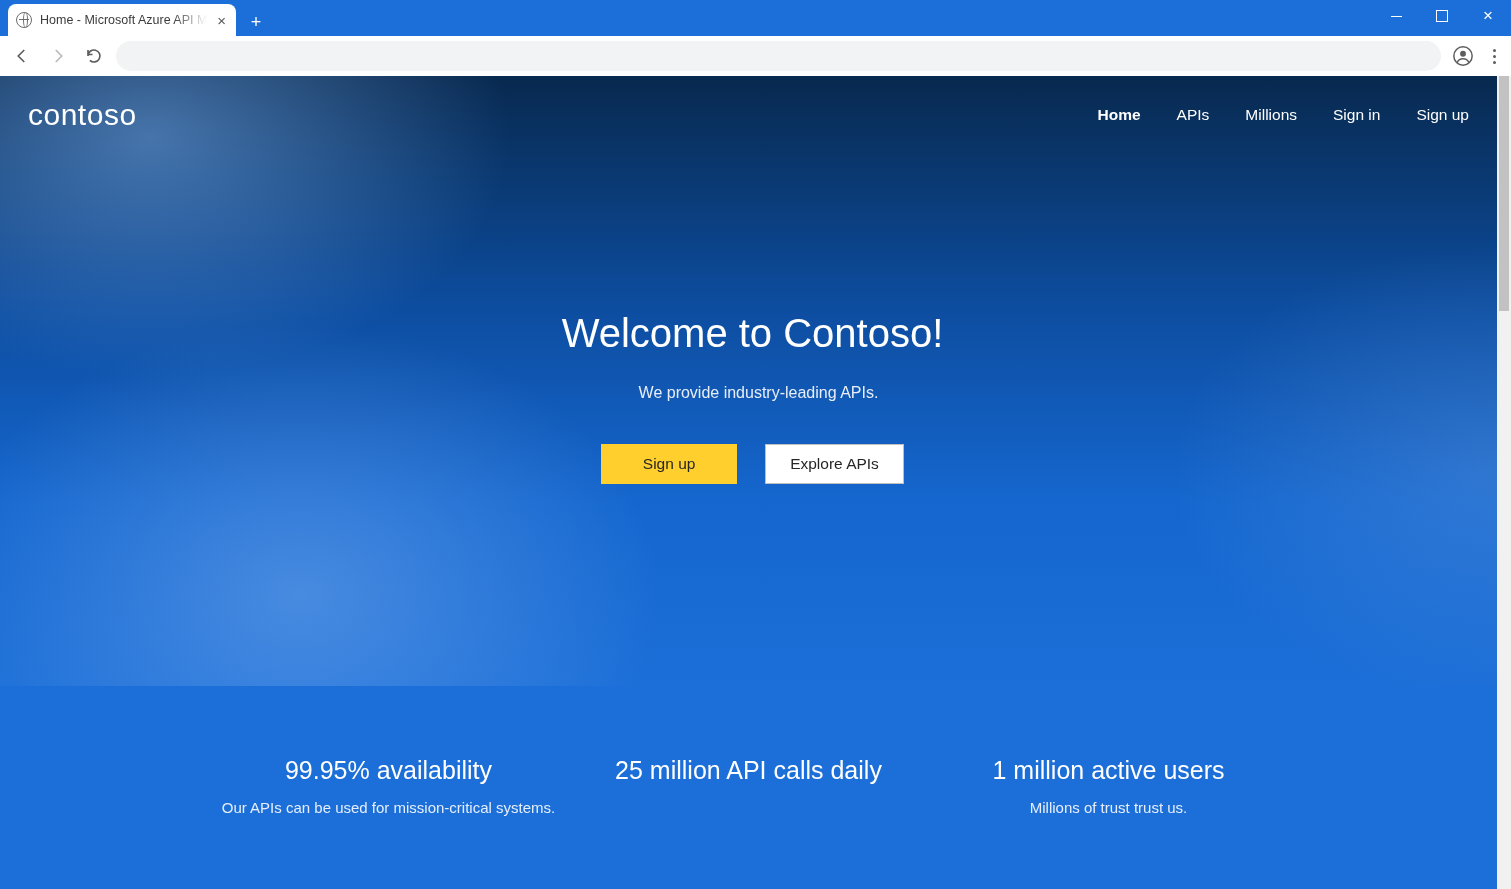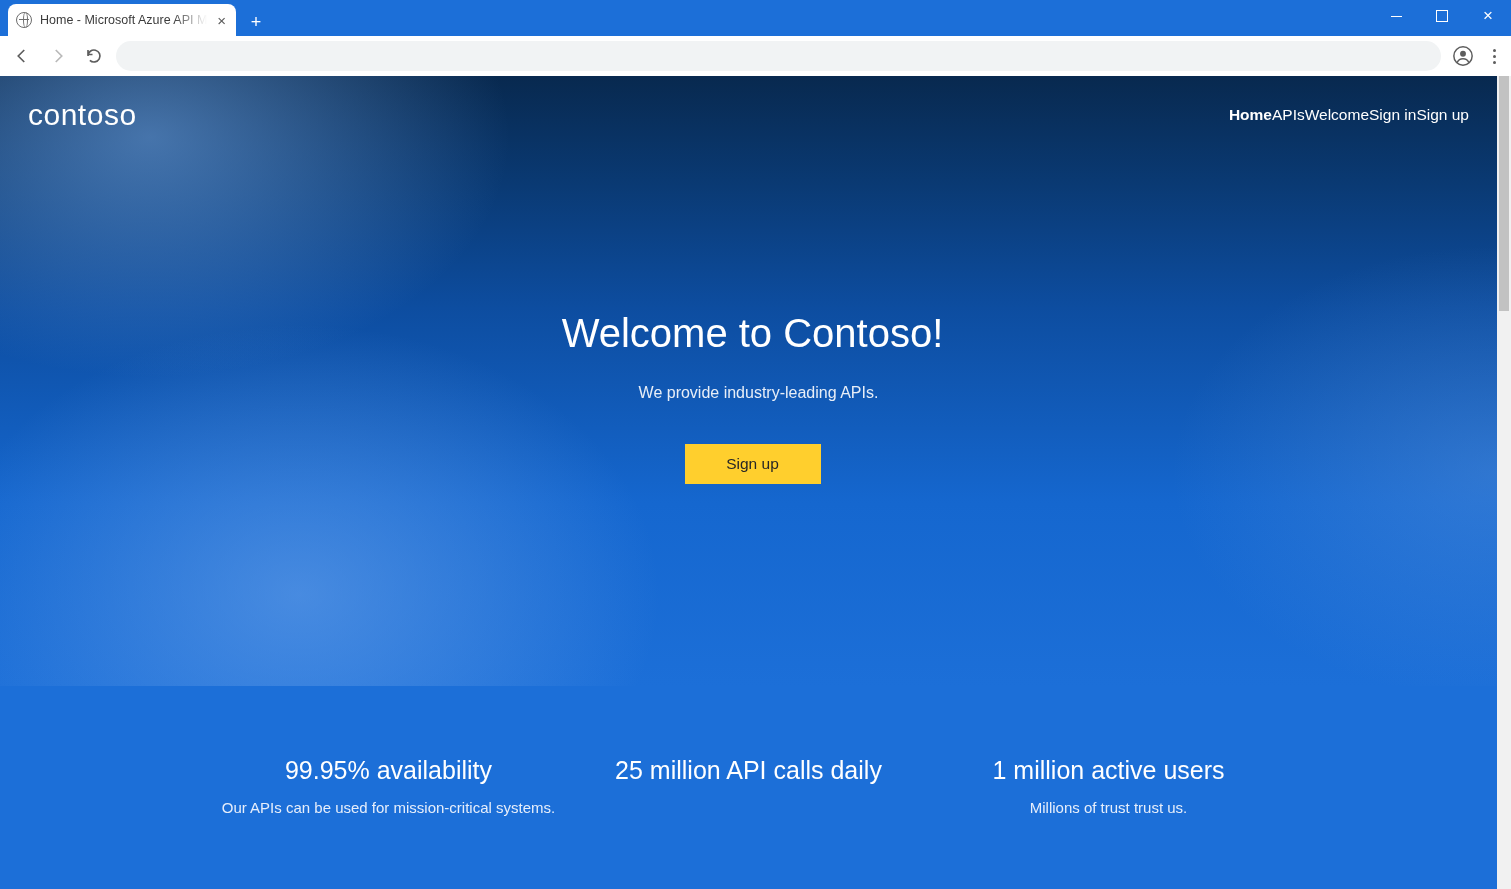--- a/index.html
+++ b/index.html
@@ -163,20 +163,21 @@
     justify-content:space-between;
     padding:0 28px;
   }
   .logo{
     font-size:30px;
     font-weight:400;
     letter-spacing:0.5px;
   }
   .nav{
     display:flex;
+    gap:36px;
     font-size:15.5px;
   }
   .nav a{
     color:#fff;
     text-decoration:none;
   }
   .nav a.active{font-weight:700;}
 
   .hero-center{
     position:absolute;
@@ -316,31 +317,32 @@
 
 <div class="viewport">
   <div class="page-wrap">
 
     <section class="hero">
       <header class="site-header">
         <div class="logo">contoso</div>
         <nav class="nav">
           <a href="#" class="active">Home</a>
           <a href="#">APIs</a>
-          <a href="#">Welcome</a>
+          <a href="#">Millions</a>
           <a href="#">Sign in</a>
           <a href="#">Sign up</a>
         </nav>
       </header>
 
       <div class="hero-center">
         <h1 class="hero-title">Welcome to Contoso!</h1>
         <p class="hero-sub">We provide industry-leading APIs.</p>
         <div class="cta-row">
           <button class="btn btn-primary">Sign up</button>
+          <button class="btn btn-secondary">Explore APIs</button>
         </div>
       </div>
     </section>
 
     <section class="stats">
       <div class="stat">
         <h3>99.95% availability</h3>
         <p>Our APIs can be used for mission-critical systems.</p>
       </div>
       <div class="stat">

